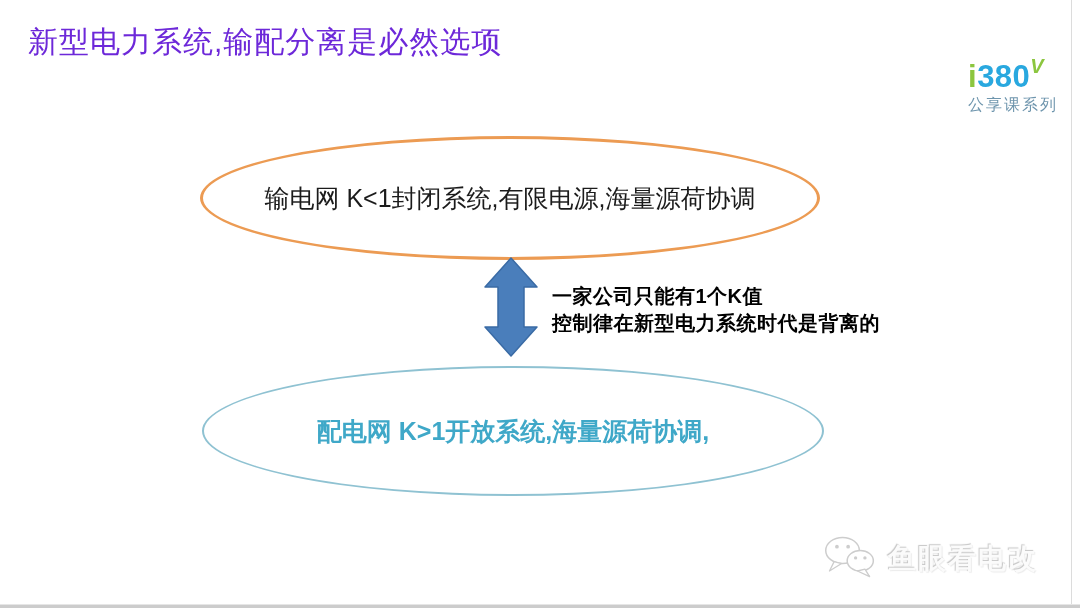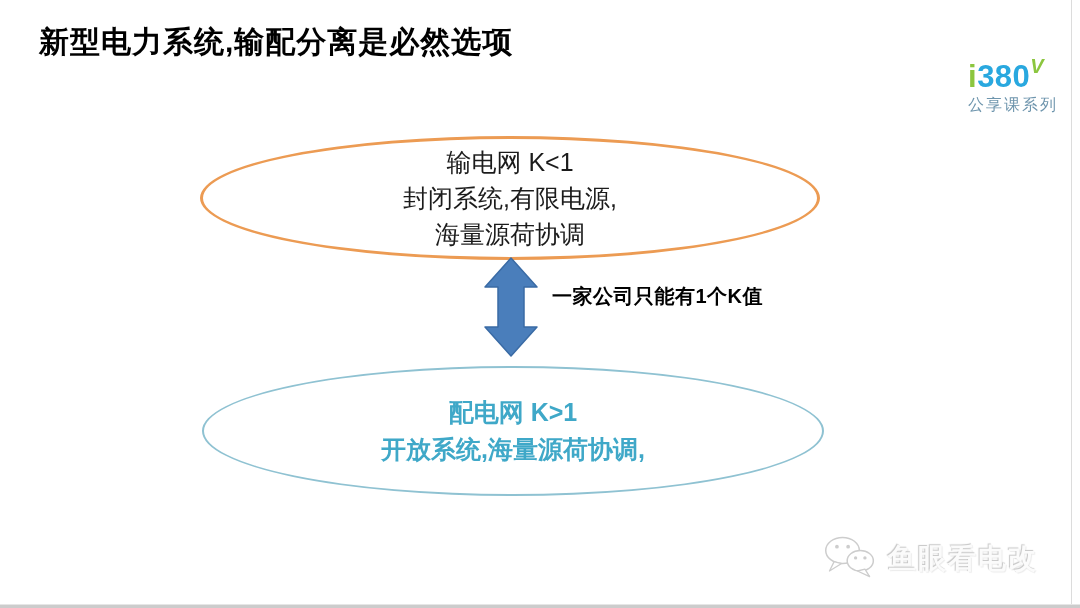--- a/index.html
+++ b/index.html
@@ -5,38 +5,38 @@
   html,body{margin:0;padding:0;background:#ffffff;}
   body{
     width:1080px;height:608px;position:relative;overflow:hidden;
     font-family:"Liberation Sans","DejaVu Sans",sans-serif;
     -webkit-font-smoothing:antialiased;
   }
   .slide{position:absolute;inset:0;background:#ffffff;}
 
   
   .title{
-    position:absolute;left:39px;top:22px;
-    font-size:30px;font-weight:700;color:#000000;letter-spacing:1px;
+    position:absolute;left:28px;top:22px;
+    font-size:30px;font-weight:400;color:#6d28d9;letter-spacing:1px;
   }
 
   
   .logo{position:absolute;top:12px;right:22px;text-align:left;line-height:1;margin-top:44px;}
   .logo-main{font-size:31px;font-weight:800;letter-spacing:0.5px;}
   .logo-main .green{color:#8CC63F;}
   .logo-main .blue{color:#29A8DF;}
   .logo-main .sup{font-size:20px;vertical-align:14px;font-style:italic;font-weight:800;}
   .logo-sub{
     margin-top:5px;font-size:16px;font-weight:400;color:#6E95AD;letter-spacing:2px;
   }
 
   
   .ellipse{
     position:absolute;border-radius:50%;
-    display:flex;flex-direction:column;align-items:center;justify-content:center;
+    display:flex;flex-direction:row;align-items:center;justify-content:center;
     text-align:center;
   }
   .ellipse-top{
     left:200px;top:136px;width:614px;height:118px;
     border:3px solid #EC9B53;
     color:#1B1B1B;font-size:25px;line-height:36px;font-weight:400;
   }
   .ellipse-bottom{
     left:202px;top:366px;width:618px;height:126px;
     border:2px solid #8FC2D2;
@@ -94,20 +94,21 @@
   </div>
 
   <div class="arrow-wrap">
     <svg width="54" height="100" viewBox="0 0 54 100" xmlns="http://www.w3.org/2000/svg">
       <polygon points="27,1 53,30 40,30 40,70 53,70 27,99 1,70 14,70 14,30 1,30" fill="#4A7EBB" stroke="#3A6BA5" stroke-width="1.5" stroke-linejoin="round"></polygon>
     </svg>
   </div>
 
   <div class="annotation">
     <div>一家公司只能有1个K值</div>
+    <div>控制律在新型电力系统时代是背离的</div>
   </div>
 
   <div class="ellipse ellipse-bottom">
     <div>配电网 K&gt;1</div>
     <div>开放系统,海量源荷协调,</div>
   </div>
 
   <div class="watermark">
     <span>
       <svg width="56" height="46" viewBox="0 0 60 48" xmlns="http://www.w3.org/2000/svg">

